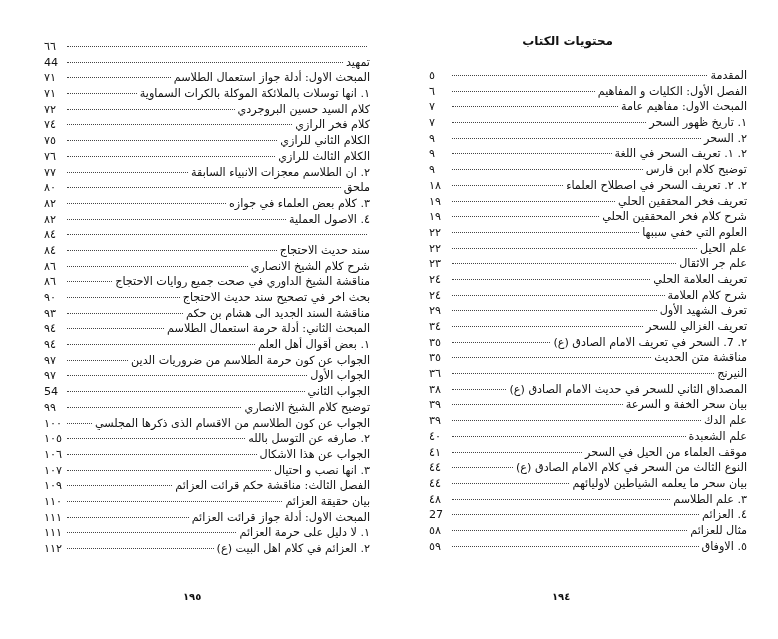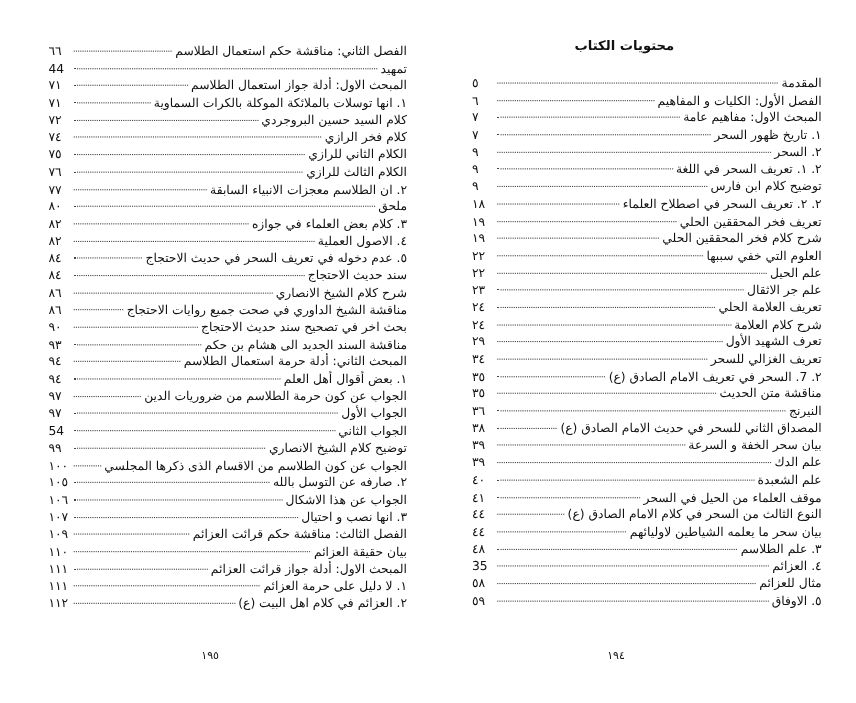--- a/index.html
+++ b/index.html
@@ -19,31 +19,30 @@
   .page-right .toc { top:68px; left:40px; width:318px; }
   .row {
     display:flex; align-items:baseline; height:15.7px; line-height:15.7px; font-size:11.2px;
     white-space:nowrap; overflow:hidden;
   }
   .row .label { flex:0 0 auto; }
   .row .dots {
     flex:1 1 auto; border-bottom:1px dotted #444; margin:0 3px; position:relative; top:-3px; min-width:10px;
   }
   .row .pg { flex:0 0 auto; min-width:20px; text-align:left; direction:rtl; }
-  .folio { position:absolute; top:591px; font-size:10px; }
+  .folio { position:absolute; top:591px; font-size:10px;font-weight:bold; }
   .page-left .folio { left:183px; }
   .page-right .folio { left:552px; position:absolute; }
 </style>
 </head>
 <body>
 
 <div class="page page-left">
   <div class="toc" id="toc-left">
       <div class="row">
-        <span class="label">الفصل الثاني: مناقشة حكم استعمال الطلاسم</span>
         <span class="dots"></span>
         <span class="pg">٦٦</span>
       </div>
       <div class="row">
         <span class="label">تمهيد</span>
         <span class="dots"></span>
         <span class="pg">44</span>
       </div>
       <div class="row">
         <span class="label">المبحث الاول: أدلة جواز استعمال الطلاسم</span>
@@ -89,21 +88,20 @@
         <span class="label">٣. كلام بعض العلماء في جوازه</span>
         <span class="dots"></span>
         <span class="pg">٨٢</span>
       </div>
       <div class="row">
         <span class="label">٤. الاصول العملية</span>
         <span class="dots"></span>
         <span class="pg">٨٢</span>
       </div>
       <div class="row">
-        <span class="label">٥. عدم دخوله في تعريف السحر في حديث الاحتجاج</span>
         <span class="dots"></span>
         <span class="pg">٨٤</span>
       </div>
       <div class="row">
         <span class="label">سند حديث الاحتجاج</span>
         <span class="dots"></span>
         <span class="pg">٨٤</span>
       </div>
       <div class="row">
         <span class="label">شرح كلام الشيخ الانصاري</span>
@@ -343,21 +341,21 @@
         <span class="pg">٤٤</span>
       </div>
       <div class="row">
         <span class="label">٣. علم الطلاسم</span>
         <span class="dots"></span>
         <span class="pg">٤٨</span>
       </div>
       <div class="row">
         <span class="label">٤. العزائم</span>
         <span class="dots"></span>
-        <span class="pg">35</span>
+        <span class="pg">27</span>
       </div>
       <div class="row">
         <span class="label">مثال للعزائم</span>
         <span class="dots"></span>
         <span class="pg">٥٨</span>
       </div>
       <div class="row">
         <span class="label">٥. الاوفاق</span>
         <span class="dots"></span>
         <span class="pg">٥٩</span>

